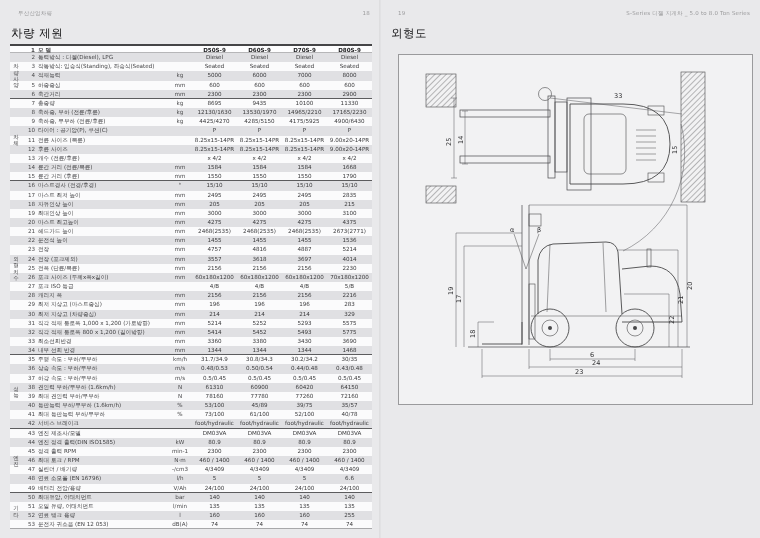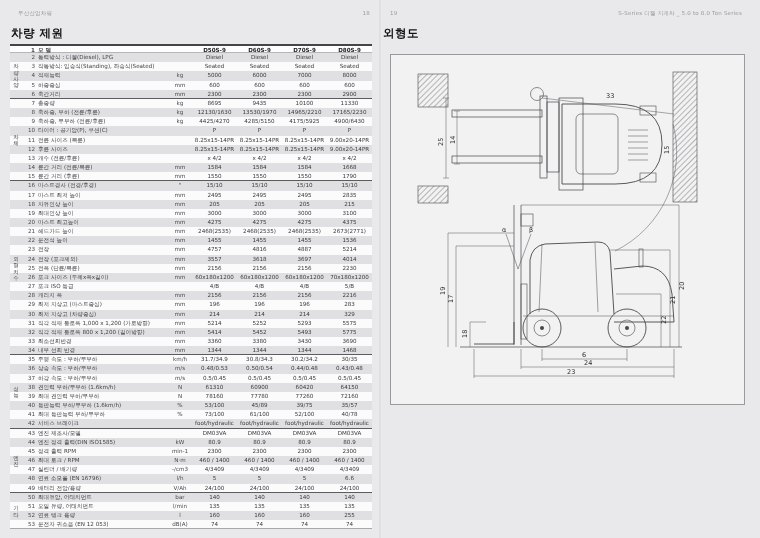--- a/index.html
+++ b/index.html
@@ -3,24 +3,24 @@
 <meta charset="utf-8">
 <style>
   * { margin:0; padding:0; box-sizing:border-box; }
   html,body { width:760px; height:538px; overflow:hidden; }
   body { font-family:"DejaVu Sans","Liberation Sans",sans-serif; background:#e9e9eb; color:#3c3c3e; }
   .sheet { position:relative; width:760px; height:538px; background:#e9e9eb; }
   .gutter { position:absolute; left:379px; top:0; width:2px; height:538px;
             background:linear-gradient(90deg, rgba(0,0,0,0.06), rgba(0,0,0,0.02)); }
   .page { position:absolute; top:0; height:538px; width:380px; }
   .page.left { left:0; }
-  .page.right { left:372px; }
+  .page.right { left:380px; }
   .page-head { position:absolute; top:10px; left:18px; right:10px; display:flex;
                justify-content:space-between; font-size:5.5px; color:#9a9a9c; letter-spacing:.2px; }
-  h1.ptitle { position:absolute; top:26px; left:11px; font-size:11.5px; font-weight:bold; color:#121214; letter-spacing:.5px; }
+  h1.ptitle { position:absolute; top:26px; left:11px; font-size:11.5px; font-weight:normal; color:#121214; letter-spacing:.5px; }
 
   
   .spec-table { position:absolute; left:10px; top:44px; width:362px; }
   .row { display:grid; grid-template-columns:12px 16px 130px 24px 45px 45px 45px 45px;
          height:9.17px; line-height:9.3px; font-size:5.6px; align-items:center; }
   .row .c-no   { text-align:right; padding-right:3px; color:#4a4a4c; }
   .row .c-label{ white-space:nowrap; overflow:visible; color:#3f3f41; }
   .row .c-unit { text-align:center; color:#4a4a4c; }
   .row .c-val  { text-align:center; color:#39393b; white-space:nowrap; }
   .row.stripe  { background:#e0e0e3; }

